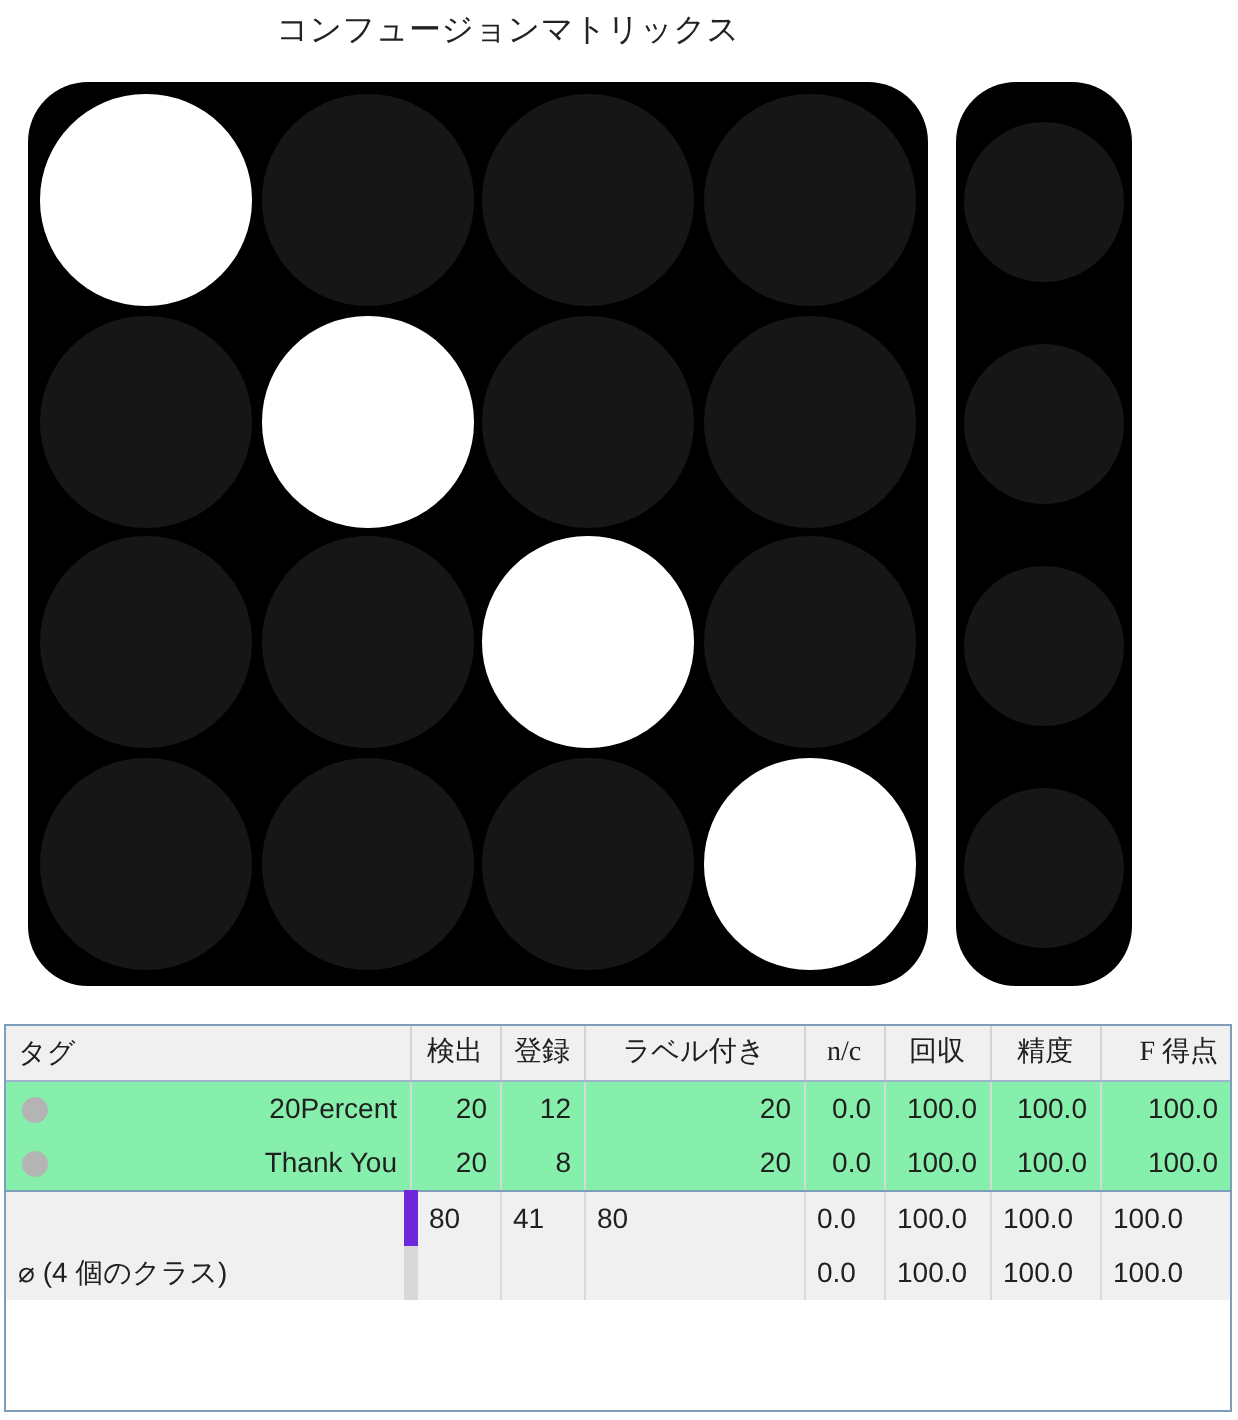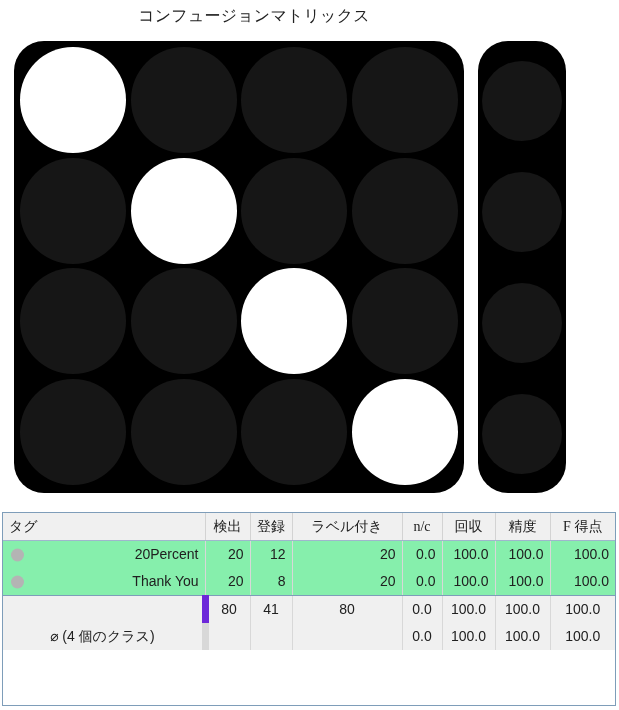--- a/index.html
+++ b/index.html
@@ -96,21 +96,21 @@
   }
   thead th {
     background: #f0f0f0;
     border-bottom: 1px solid #9fb6cd;
     border-right: 1px solid #d3d3d3;
     text-align: left;
     height: 30px;
     line-height: 30px;
   }
   thead th.num { text-align: center; font-family: Liberation Serif, serif; }
-  thead th:last-child { border-right: none; }
+  thead th:last-child { border-right: none; text-align: right; }
 
   tbody.data-body td {
     background: #86efac;
     border-right: 1px solid #d8d8d8;
     text-align: right;
   }
   tbody.data-body td:last-child { border-right: none; }
   tbody.data-body tr:last-child td { border-bottom: 1px solid #7e9db9; }
 
   td.tagcell {
@@ -125,21 +125,21 @@
     transform: translateY(-50%);
     width: 13px;
     height: 13px;
     border-radius: 50%;
     background: #b4b4b4;
   }
 
   tbody.sum-body td {
     background: #f0f0f0;
     border-right: 1px solid #d8d8d8;
-    text-align: center;
+    text-align: left;
     height: 26px;
     line-height: 26px;
   }
   tbody.sum-body td:last-child { border-right: none; }
   tbody.sum-body td.tagcell { border-right: 7px solid #6d28d9; }
   tbody.sum-body tr:last-child td { border-right-color: #d8d8d8; }
 
   .col-tag   { width: 202px; }
   .col-det   { width: 45px; }
   .col-reg   { width: 42px; }

